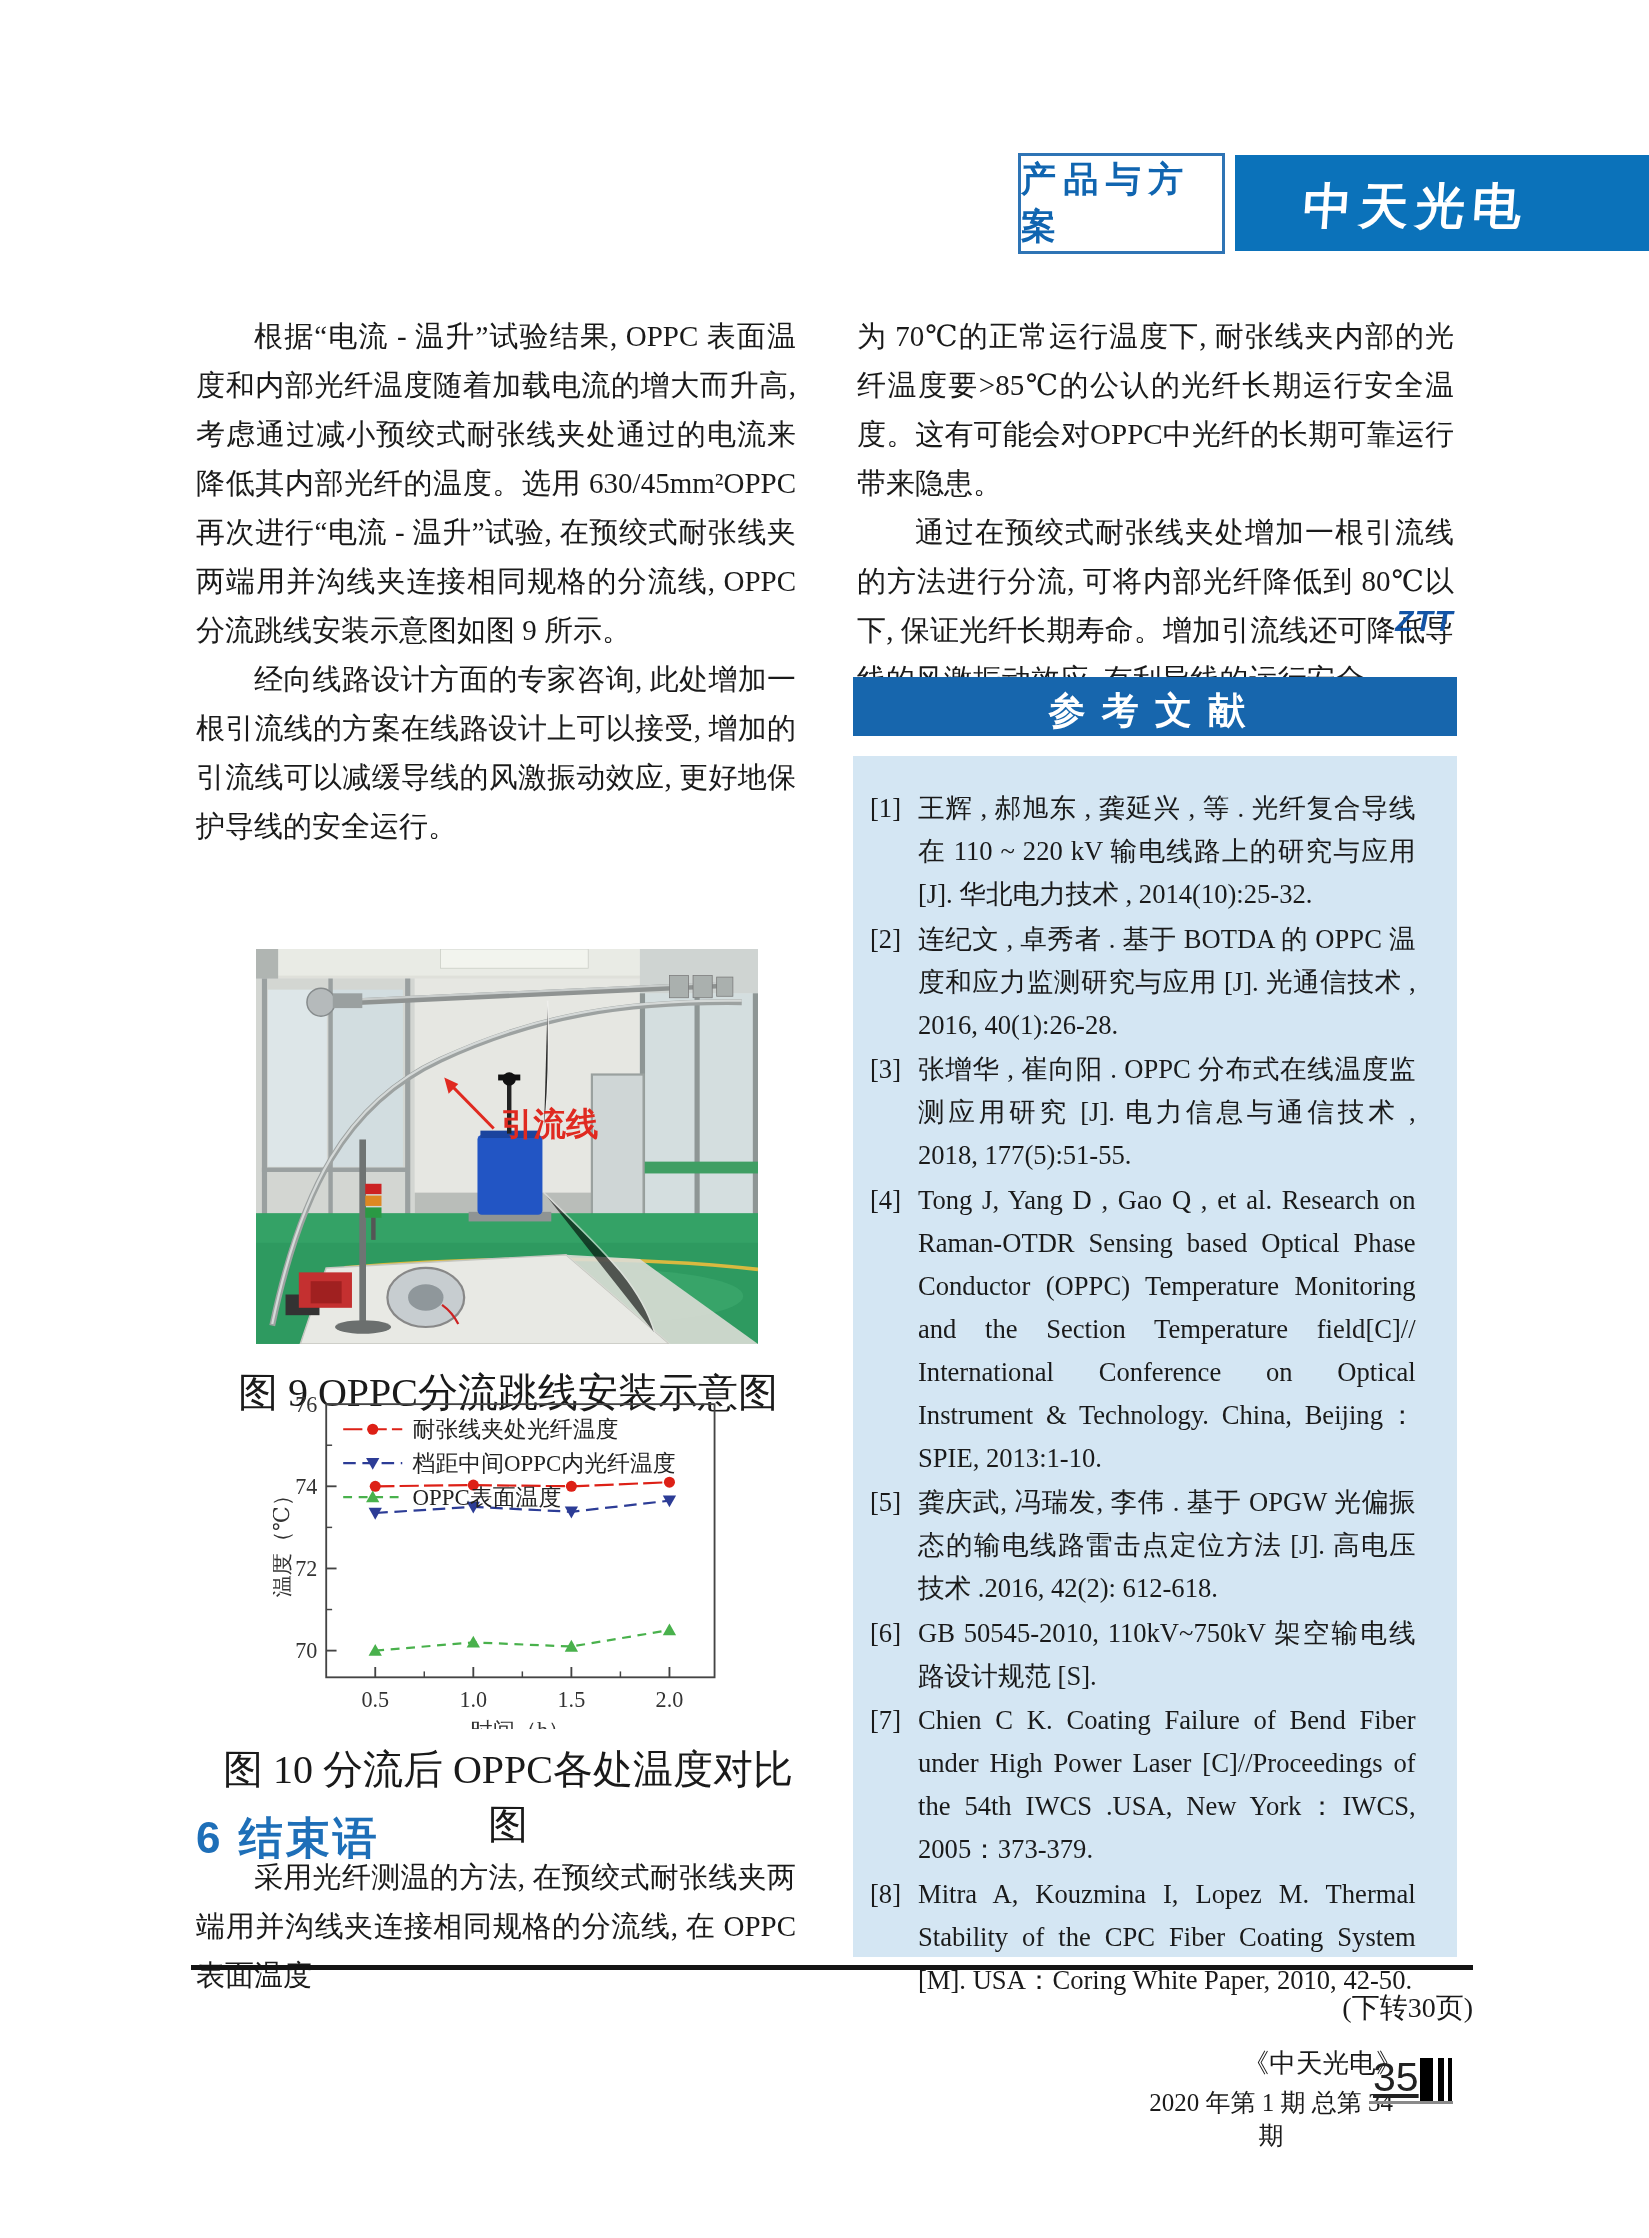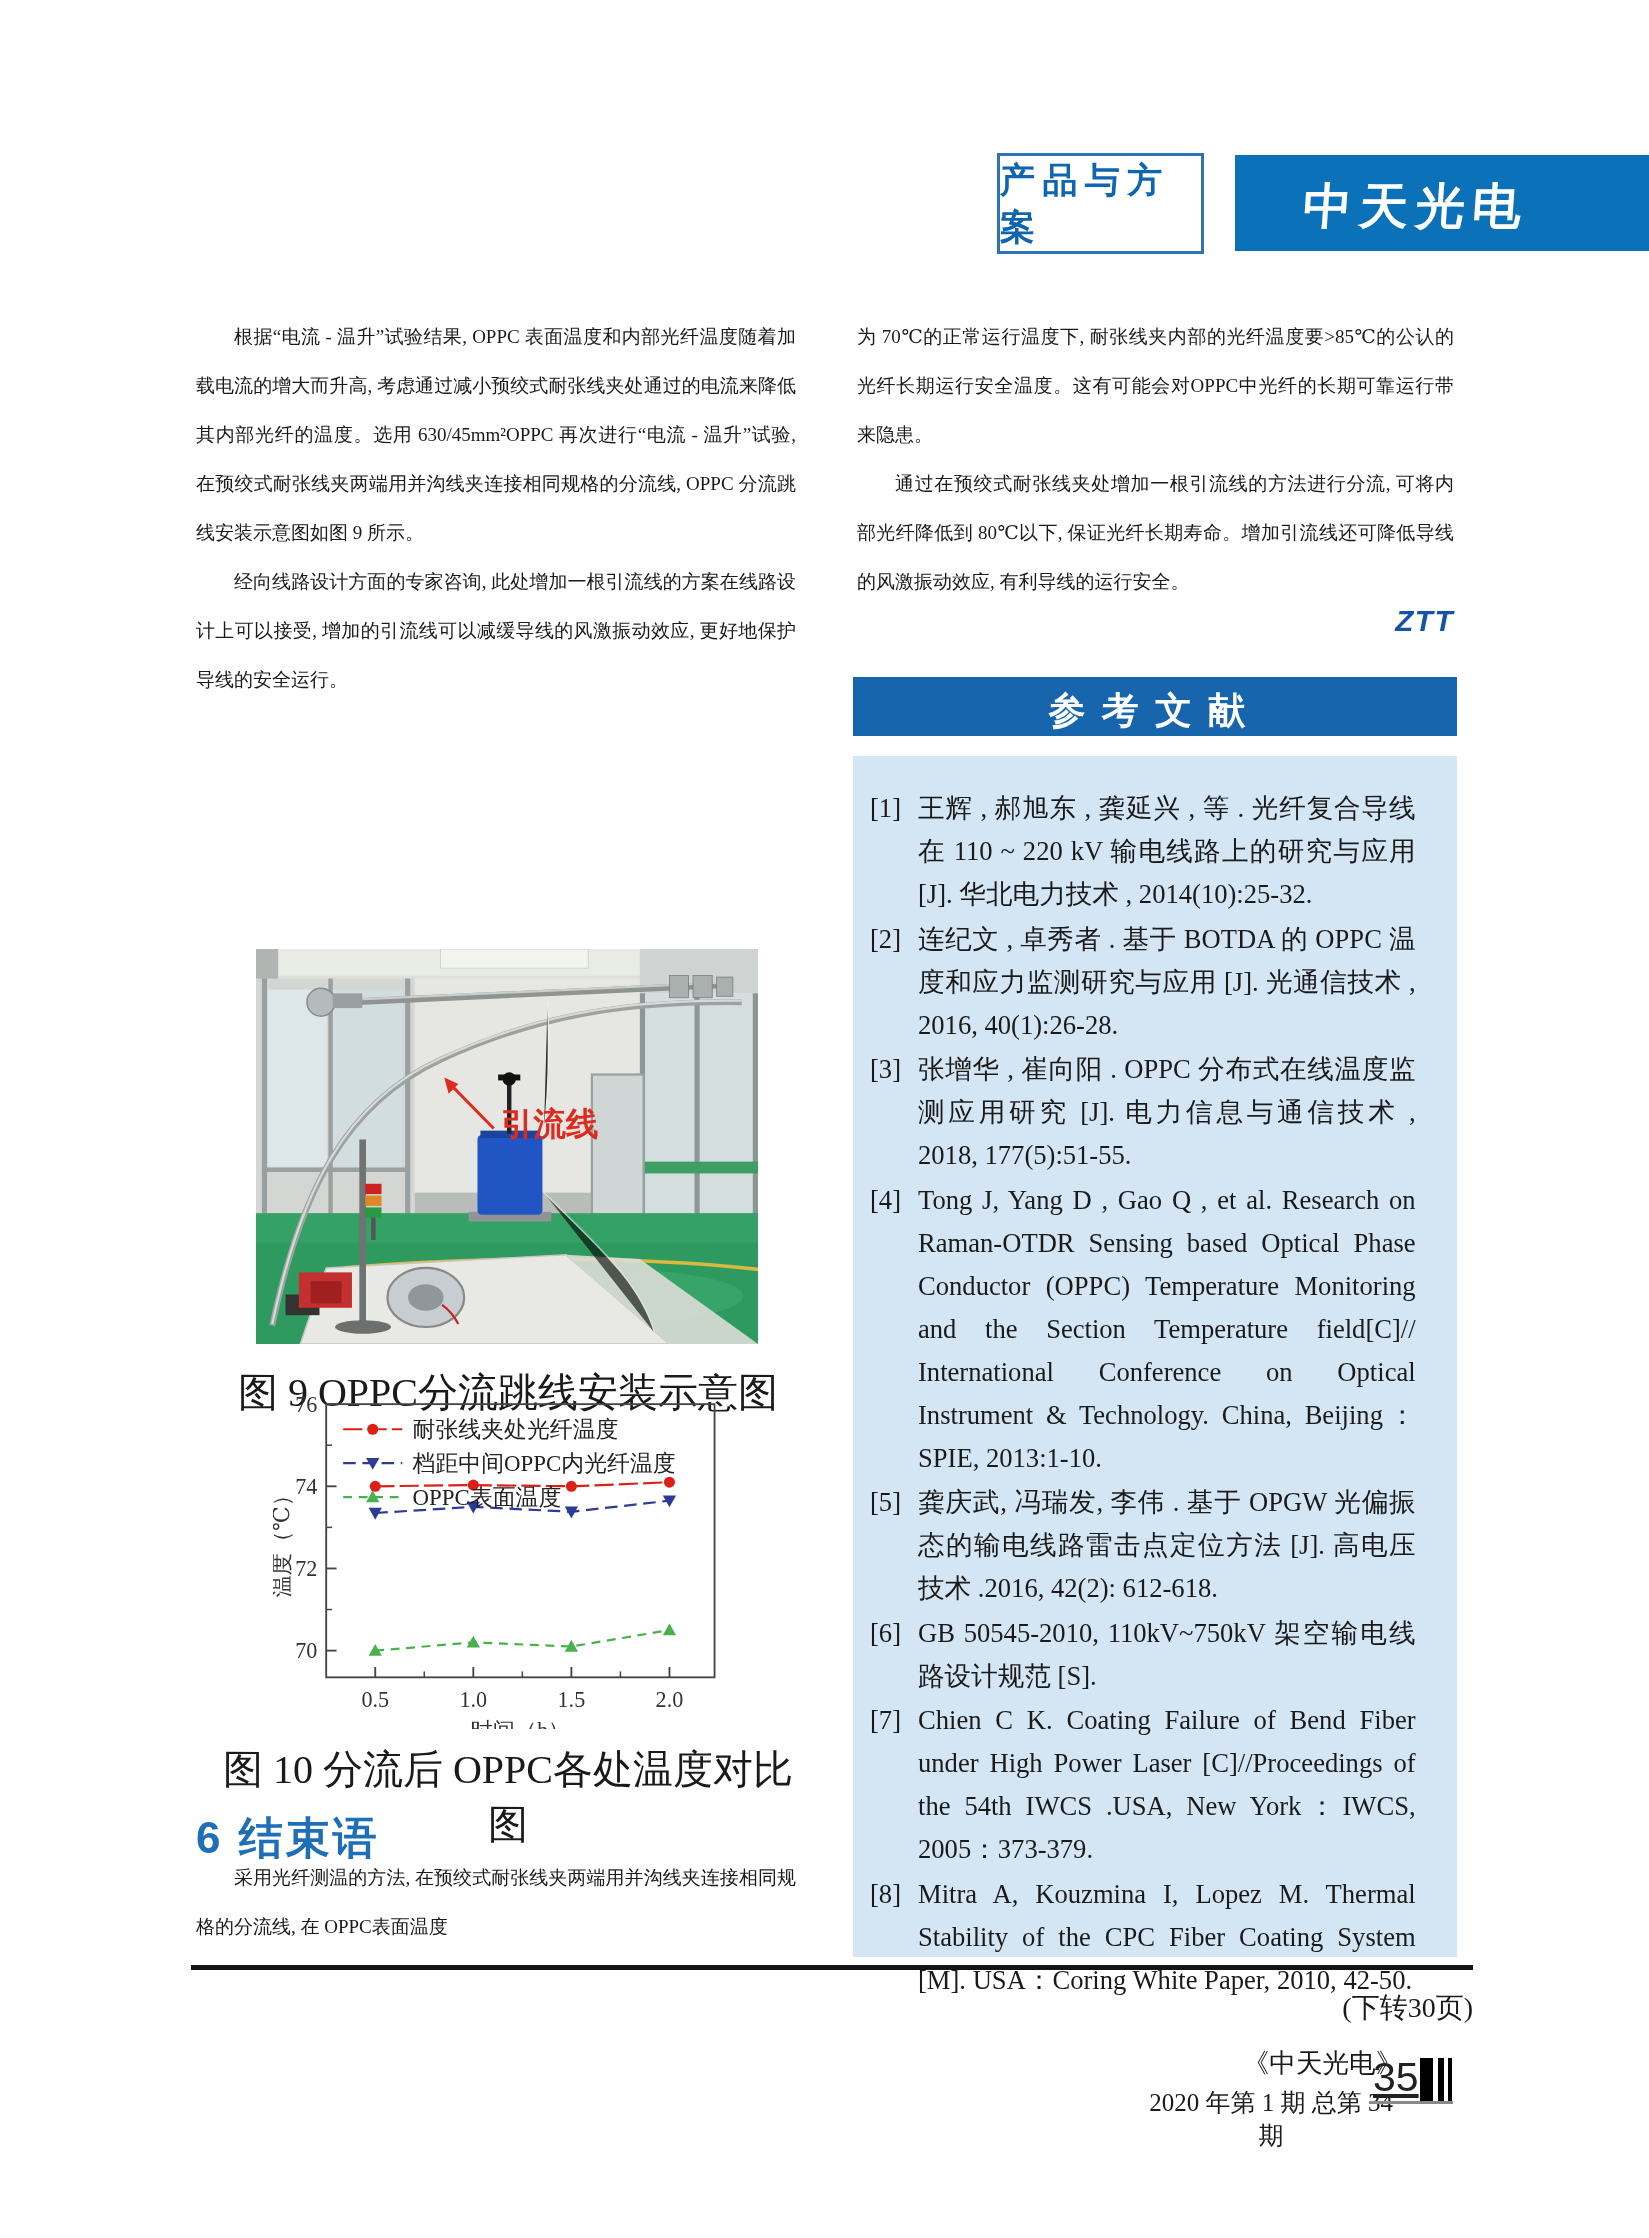--- a/index.html
+++ b/index.html
@@ -1,27 +1,27 @@
 <!DOCTYPE html>
 <html style="font-size:11.8px"><head>
 <meta charset="utf-8">
 <style>
   html,body{margin:0;padding:0;}
   body{width:1649px;height:2239px;position:relative;background:#ffffff;overflow:hidden;
        font-family:"Liberation Serif","DejaVu Serif",serif;color:#1a1a1a;}
   .abs{position:absolute;}
   
-  .tag-box{left:997px;top:153px;width:201px;height:95px;background:#ffffff;border:3px solid #2e74b5;
-           display:flex;align-items:center;justify-content:center;font-family:"Liberation Sans","DejaVu Sans",sans-serif;
+  .tag-box{left:1018px;top:153px;width:201px;height:95px;background:#ffffff;border:3px solid #2e74b5;
+           display:flex;justify-content:center;font-family:"Liberation Sans","DejaVu Sans",sans-serif;
            font-weight:bold;font-size:35px;color:#1065b0;letter-spacing:7.4px;z-index:3;}
   .brand-band{left:1235px;top:155px;width:414px;height:96px;background:#0b72ba;z-index:2;}
   .brand-logo{position:absolute;left:68px;top:19px;color:#ffffff;font-size:49px;font-weight:bold;
               letter-spacing:7.4px;transform:skewX(-4deg);font-family:"Liberation Serif","DejaVu Serif",serif;}
   
-  .col{font-size:19px;line-height:49px;text-align:justify;}
+  .col{font-size:29px;line-height:49px;text-align:justify;}
   .col p{margin:0;text-indent:2em;}
   .col p.noindent{text-indent:0;}
   .col-left{left:196px;top:312px;width:600px;}
   .col-right{left:857px;top:312px;width:597px;}
   .ztt{left:857px;top:604px;width:597px;text-align:right;font-family:"Liberation Sans","DejaVu Sans",sans-serif;
        font-weight:bold;font-style:italic;font-size:29.6px;color:#1354a6;letter-spacing:1.5px;}
   
   .fig-caption{width:600px;text-align:center;font-size:40px;}
   
   .sec-head{left:196px;top:1794px;font-family:"Liberation Sans","DejaVu Sans",sans-serif;

